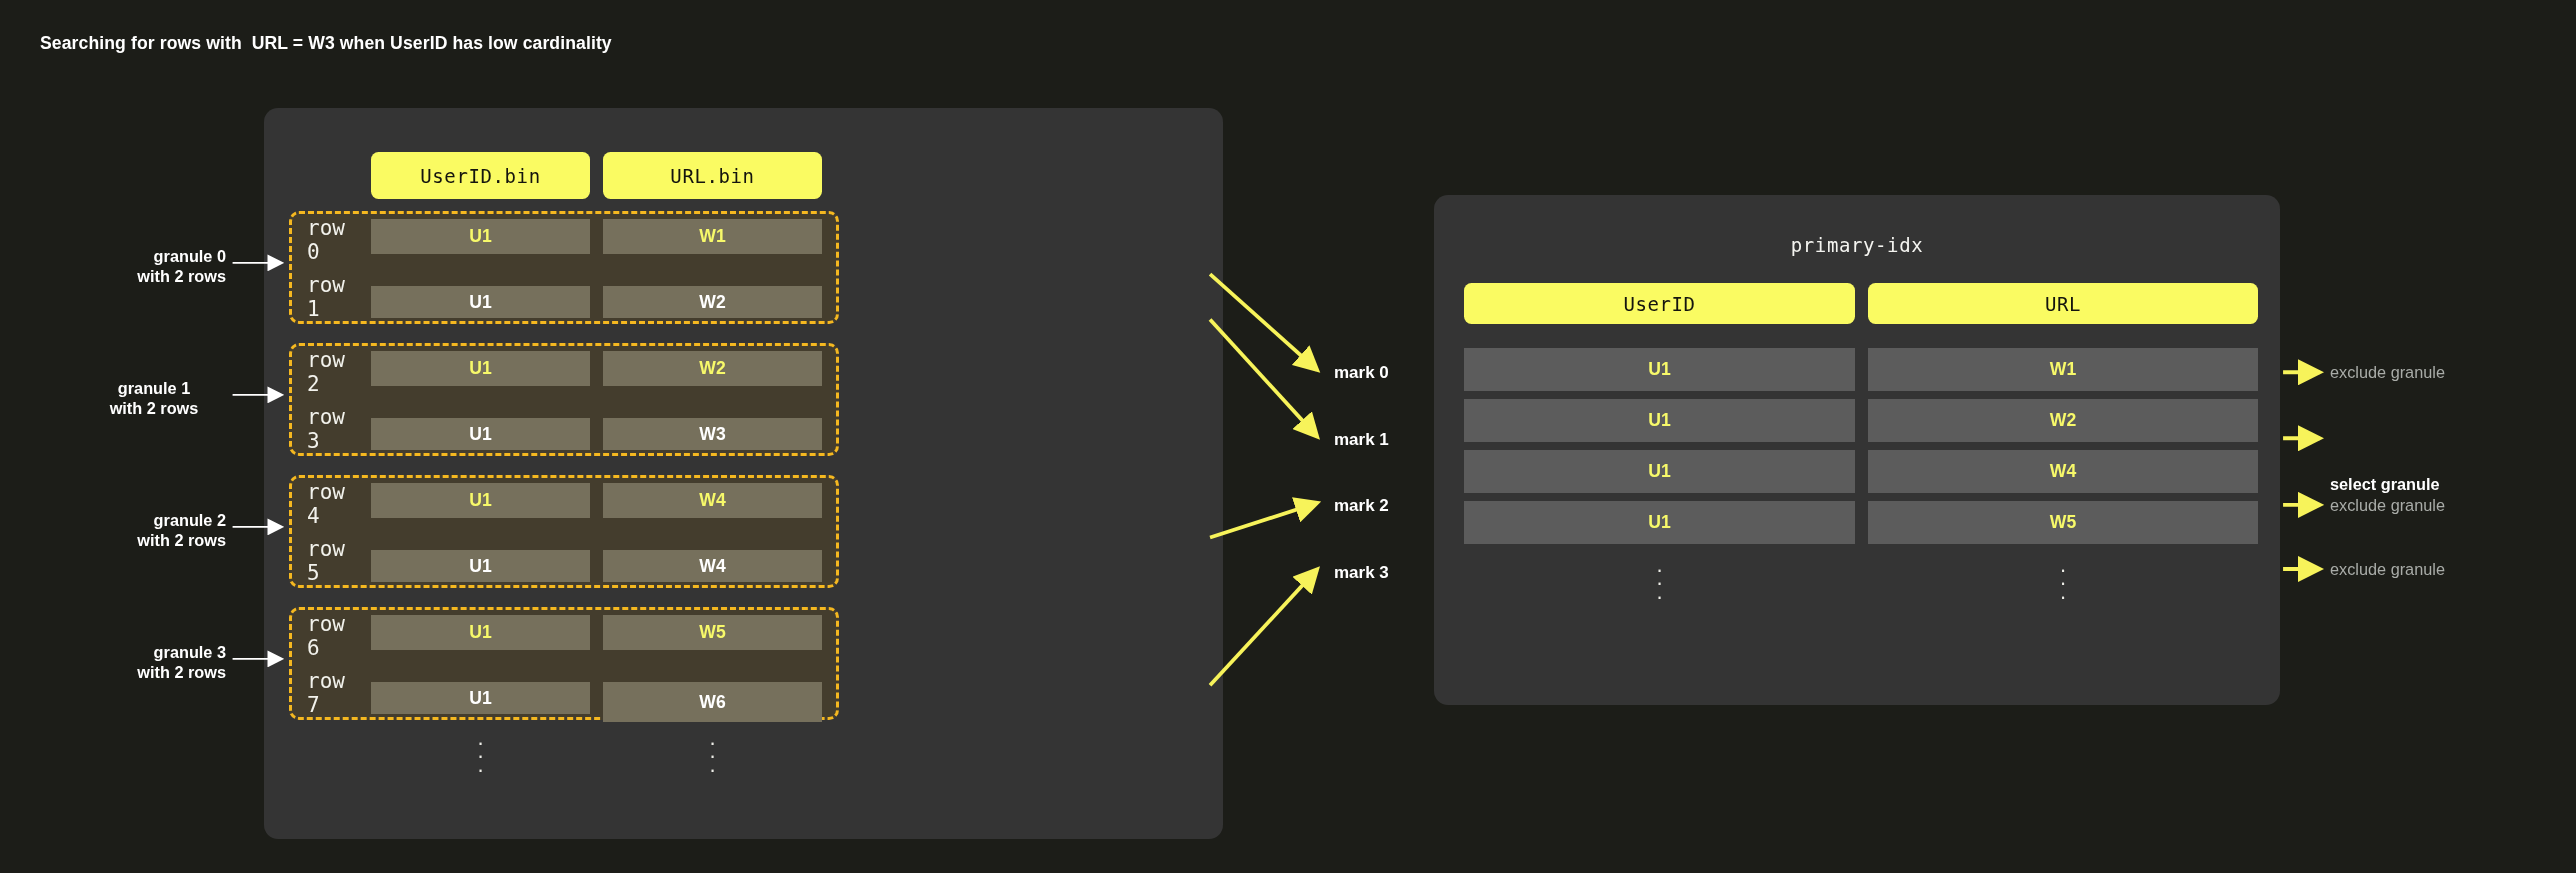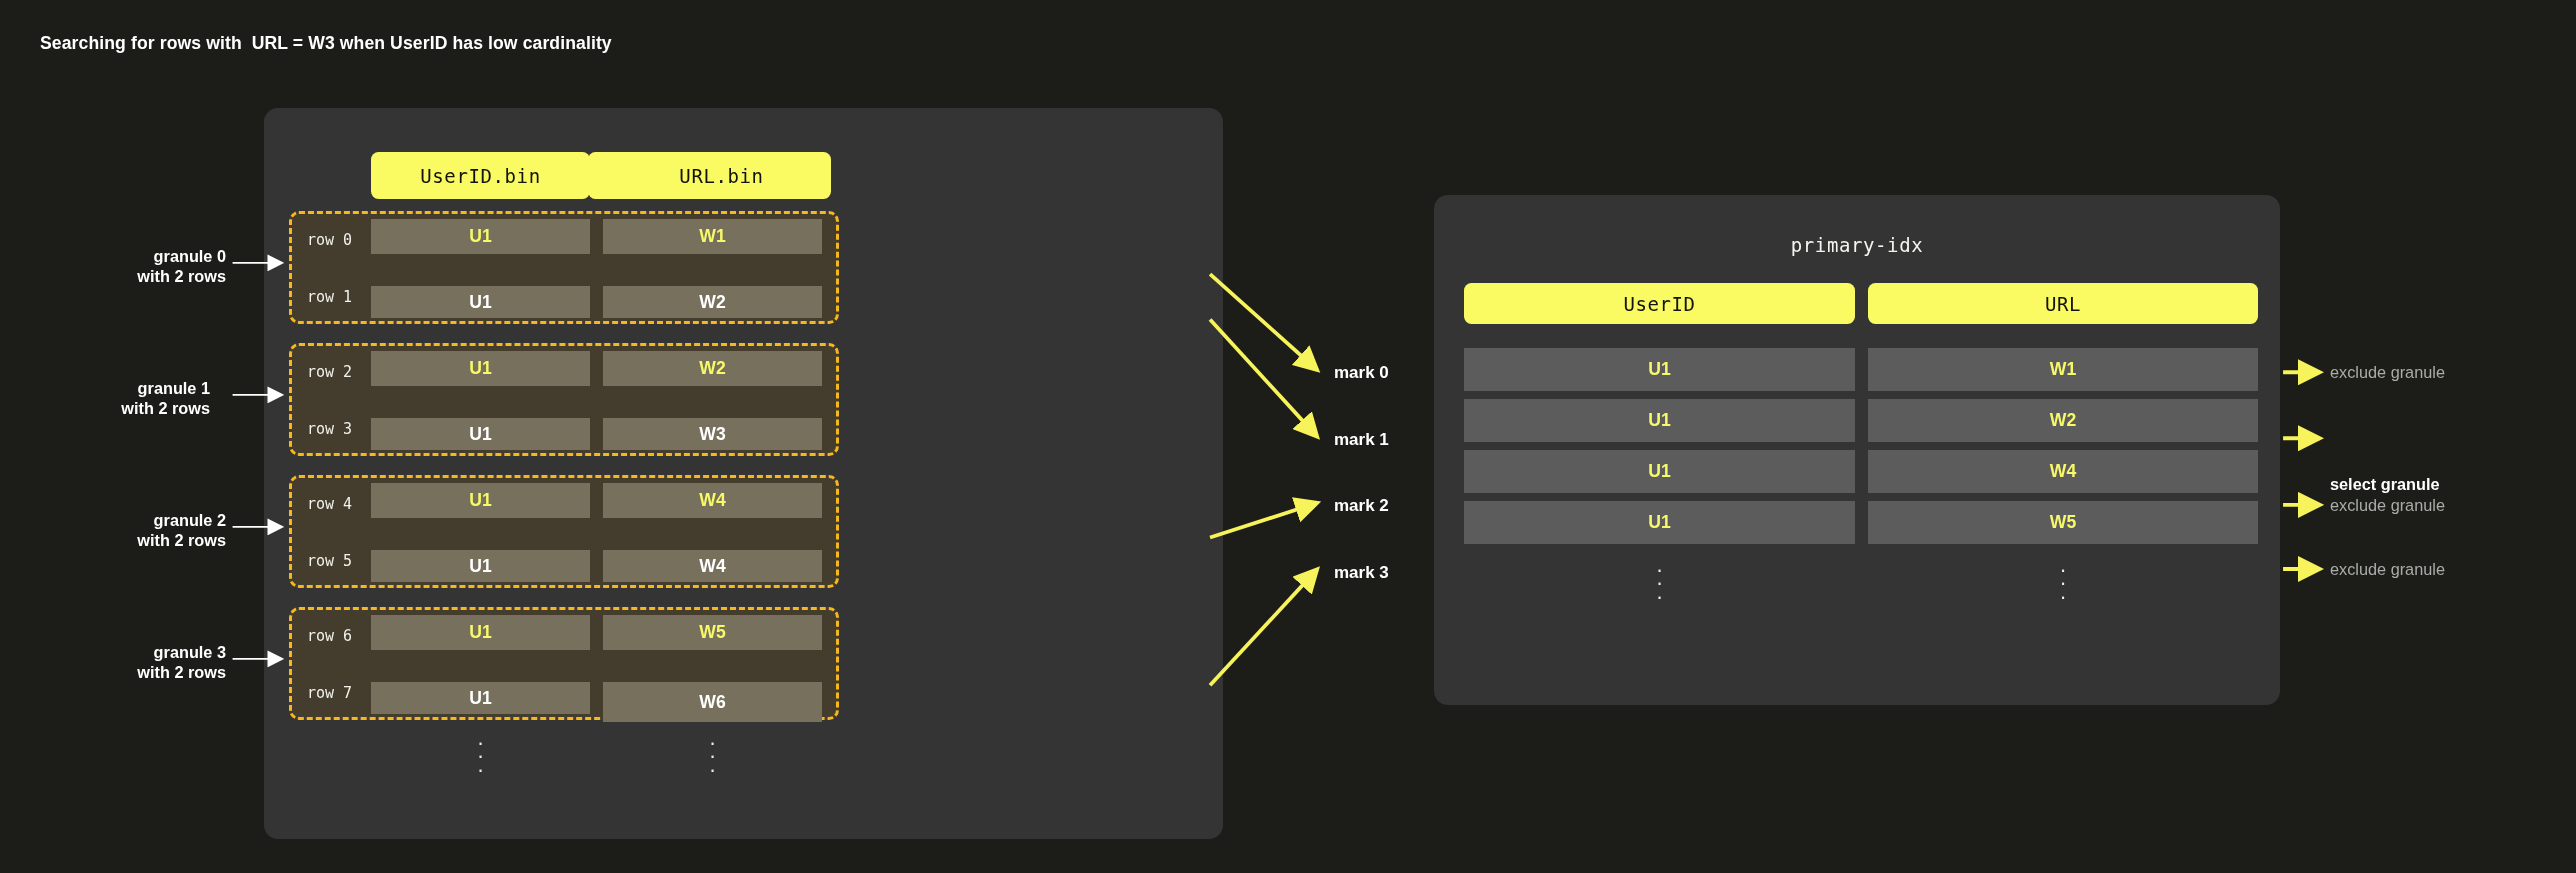--- a/index.html
+++ b/index.html
@@ -40,21 +40,21 @@
     background:#443D2D;
     border:3.8px dashed #F5B820;
     border-radius:10px;
     box-sizing:border-box;
   }
 
   
   .rowlabel{
     position:absolute;
     color:#F2F2EC;font-family:"DejaVu Sans Mono", monospace;
-    font-size:15px;display:flex;align-items:center;
+    font-size:21px;display:flex;align-items:center;
   }
   .cell{
     position:absolute;background:#76705C;
     display:flex;align-items:center;justify-content:center;
     font-family:"Liberation Sans", sans-serif;
     font-size:17.6px;font-weight:bold;
   }
   .cell.v-hi{color:#F7F96A;}
   .cell.v-lo{color:#FFFFFF;}
 
@@ -95,21 +95,21 @@
 </head>
 <body>
 
 <div id="stage">
 
   <div class="title">Searching for rows with  URL = W3 when UserID has low cardinality</div>
 
   <div class="panel" id="left-panel">
 
     <div class="chip" style="left:107px;top:44px;width:219px;height:47px;">UserID.bin</div>
-    <div class="chip" style="left:324px;top:44px;width:219px;height:47px;padding-left:24px;">URL.bin</div>
+    <div class="chip" style="left:339px;top:44px;width:219px;height:47px;">URL.bin</div>
 
     <div class="granule" style="left:25px;top:103px;width:550px;height:113px;"></div>
 
     <div class="granule" style="left:25px;top:235px;width:550px;height:113px;"></div>
 
     <div class="granule" style="left:25px;top:367px;width:550px;height:113px;"></div>
 
     <div class="granule" style="left:25px;top:499px;width:550px;height:113px;"></div>
 
     <div class="rowlabel" style="left:43px;top:103px;width:58px;height:57px;">row 0</div>
@@ -151,21 +151,21 @@
       </div>
     <div class="vdots" style="left:339px;top:629px;width:219px;">
         <span>·</span>
         <span>·</span>
         <span>·</span>
       </div>
   </div>
 
   <div class="granule-label" style="left:50px;top:246px;width:176px;">granule 0
 with 2 rows</div>
-  <div class="granule-label" style="left:34px;top:378px;width:176px;">granule 1
+  <div class="granule-label" style="left:66px;top:378px;width:176px;text-align:center;">granule 1
 with 2 rows</div>
   <div class="granule-label" style="left:50px;top:510px;width:176px;">granule 2
 with 2 rows</div>
   <div class="granule-label" style="left:50px;top:642px;width:176px;">granule 3
 with 2 rows</div>
 
   <div class="mark-label" style="left:1334px;top:363px;">mark 0</div>
   <div class="mark-label" style="left:1334px;top:430px;">mark 1</div>
   <div class="mark-label" style="left:1334px;top:496px;">mark 2</div>
   <div class="mark-label" style="left:1334px;top:563px;">mark 3</div>

